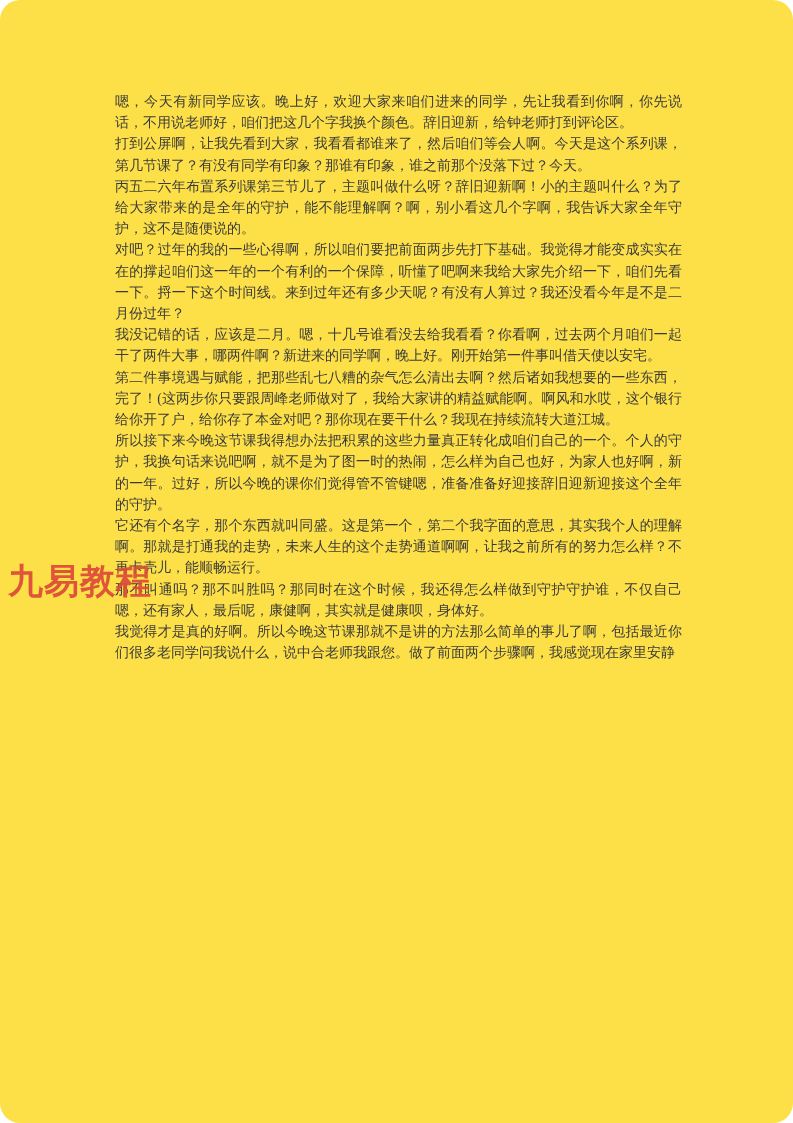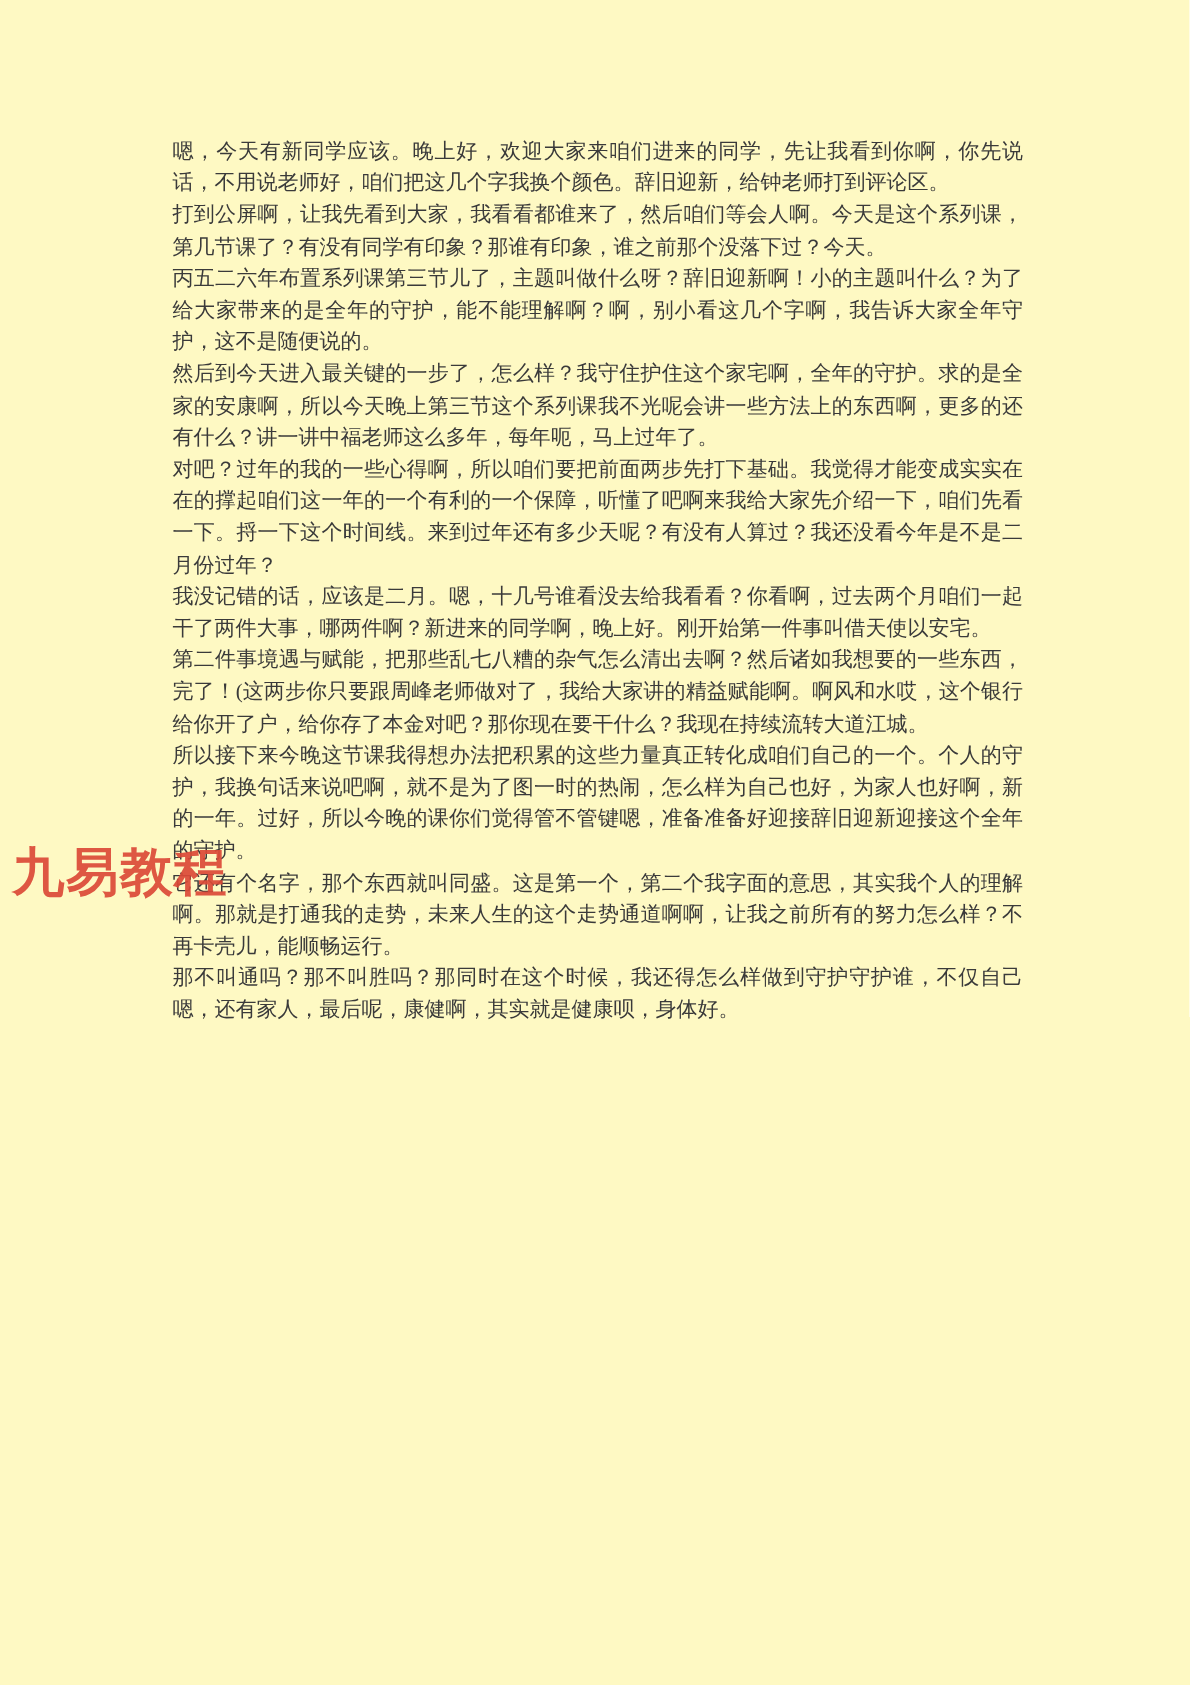--- a/index.html
+++ b/index.html
@@ -4,23 +4,24 @@
 <style>
   html, body {
     margin: 0;
     padding: 0;
     background: #ffffff;
   }
   .page {
     position: relative;
     width: 793px;
     height: 1123px;
-    background: #fef9c3;
+    background: #fde047;
     overflow: hidden;
     font-family: "Liberation Serif", serif;
+    border-radius: 20px;
   }
   .text-column {
     position: absolute;
     left: 115px;
     top: 91px;
     width: 567px;
     color: #3a3a3a;
     font-size: 14px;
     line-height: 21.2px;
     text-align: justify;
@@ -45,22 +46,22 @@
   }
 </style>
 </head>
 <body>
 
 <div class="page">
   <div class="text-column">
       <p class="para">嗯，今天有新同学应该。晚上好，欢迎大家来咱们进来的同学，先让我看到你啊，你先说话，不用说老师好，咱们把这几个字我换个颜色。辞旧迎新，给钟老师打到评论区。</p>
       <p class="para">打到公屏啊，让我先看到大家，我看看都谁来了，然后咱们等会人啊。今天是这个系列课，第几节课了？有没有同学有印象？那谁有印象，谁之前那个没落下过？今天。</p>
       <p class="para">丙五二六年布置系列课第三节儿了，主题叫做什么呀？辞旧迎新啊！小的主题叫什么？为了给大家带来的是全年的守护，能不能理解啊？啊，别小看这几个字啊，我告诉大家全年守护，这不是随便说的。</p>
-      <p class="para">然后到今天进入最关键的一步了，怎么样？我守住护住这个家宅啊，全年的守护。求的是全家的安康啊，所以今天晚上第三节这个系列课我不光呢会讲一些方法上的东西啊，更多的还有什么？讲一讲中福老师这么多年，每年呃，马上过年了。</p>
       <p class="para">对吧？过年的我的一些心得啊，所以咱们要把前面两步先打下基础。我觉得才能变成实实在在的撑起咱们这一年的一个有利的一个保障，听懂了吧啊来我给大家先介绍一下，咱们先看一下。捋一下这个时间线。来到过年还有多少天呢？有没有人算过？我还没看今年是不是二月份过年？</p>
       <p class="para">我没记错的话，应该是二月。嗯，十几号谁看没去给我看看？你看啊，过去两个月咱们一起干了两件大事，哪两件啊？新进来的同学啊，晚上好。刚开始第一件事叫借天使以安宅。</p>
       <p class="para">第二件事境遇与赋能，把那些乱七八糟的杂气怎么清出去啊？然后诸如我想要的一些东西，完了！(这两步你只要跟周峰老师做对了，我给大家讲的精益赋能啊。啊风和水哎，这个银行给你开了户，给你存了本金对吧？那你现在要干什么？我现在持续流转大道江城。</p>
       <p class="para">所以接下来今晚这节课我得想办法把积累的这些力量真正转化成咱们自己的一个。个人的守护，我换句话来说吧啊，就不是为了图一时的热闹，怎么样为自己也好，为家人也好啊，新的一年。过好，所以今晚的课你们觉得管不管键嗯，准备准备好迎接辞旧迎新迎接这个全年的守护。</p>
       <p class="para">它还有个名字，那个东西就叫同盛。这是第一个，第二个我字面的意思，其实我个人的理解啊。那就是打通我的走势，未来人生的这个走势通道啊啊，让我之前所有的努力怎么样？不再卡壳儿，能顺畅运行。</p>
       <p class="para">那不叫通吗？那不叫胜吗？那同时在这个时候，我还得怎么样做到守护守护谁，不仅自己嗯，还有家人，最后呢，康健啊，其实就是健康呗，身体好。</p>
+      <p class="para">我觉得才是真的好啊。所以今晚这节课那就不是讲的方法那么简单的事儿了啊，包括最近你们很多老同学问我说什么，说中合老师我跟您。做了前面两个步骤啊，我感觉现在家里安静</p>
     </div>
   <div class="watermark">九易教程</div>
 </div>
 
 </body></html>

